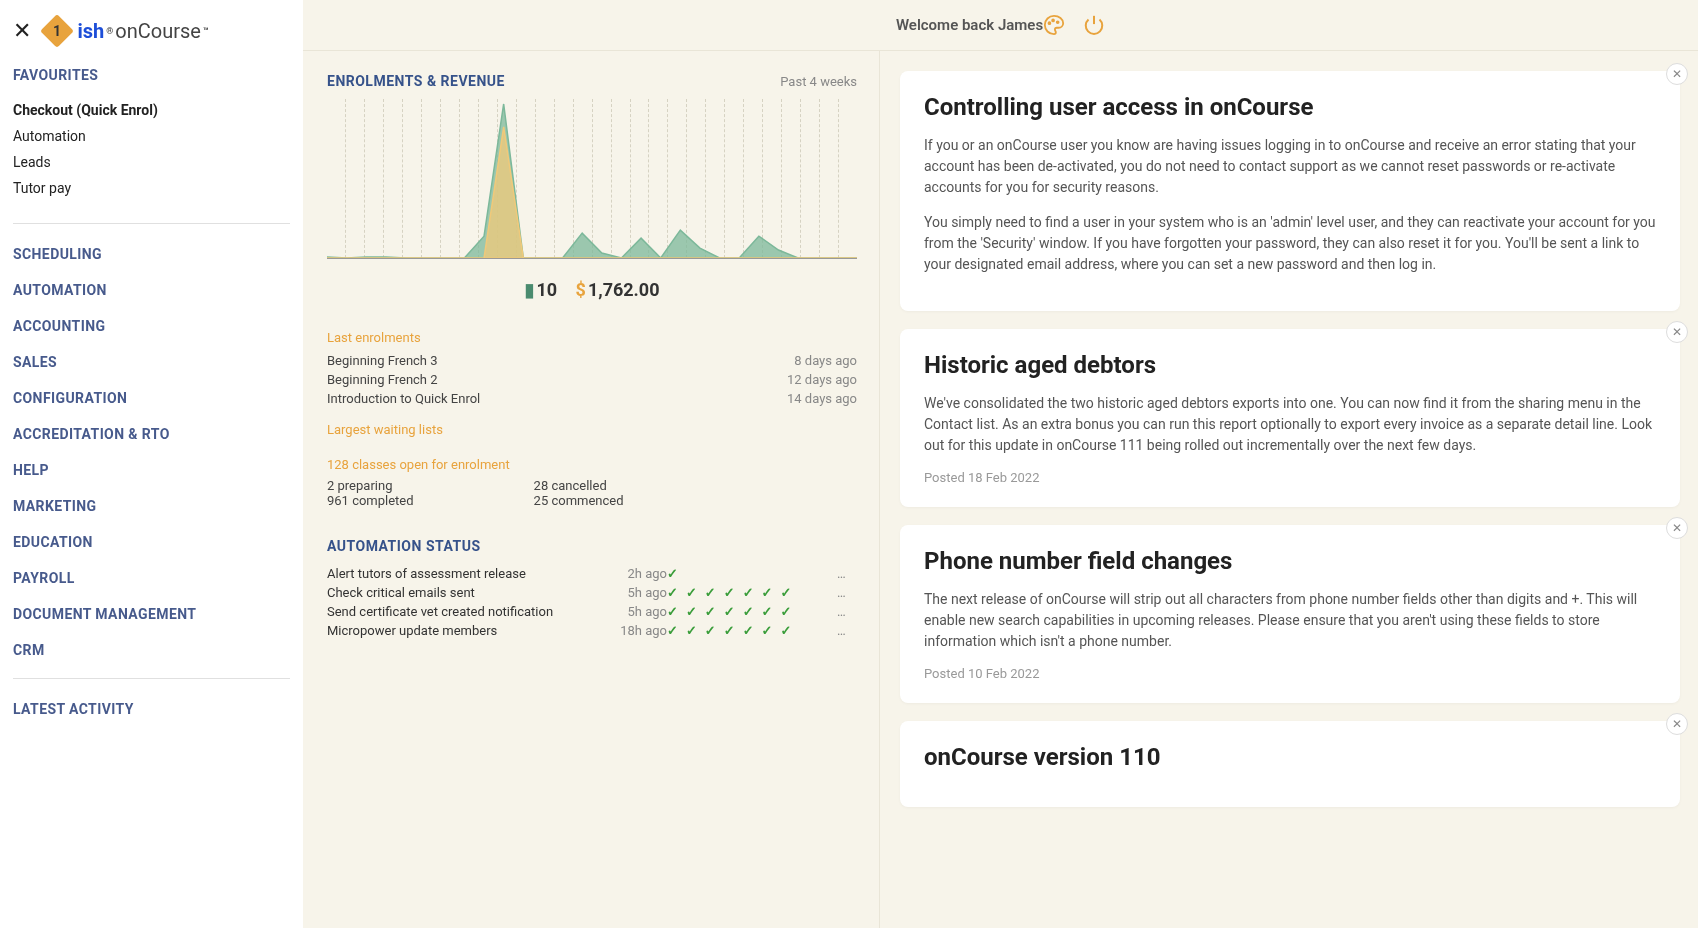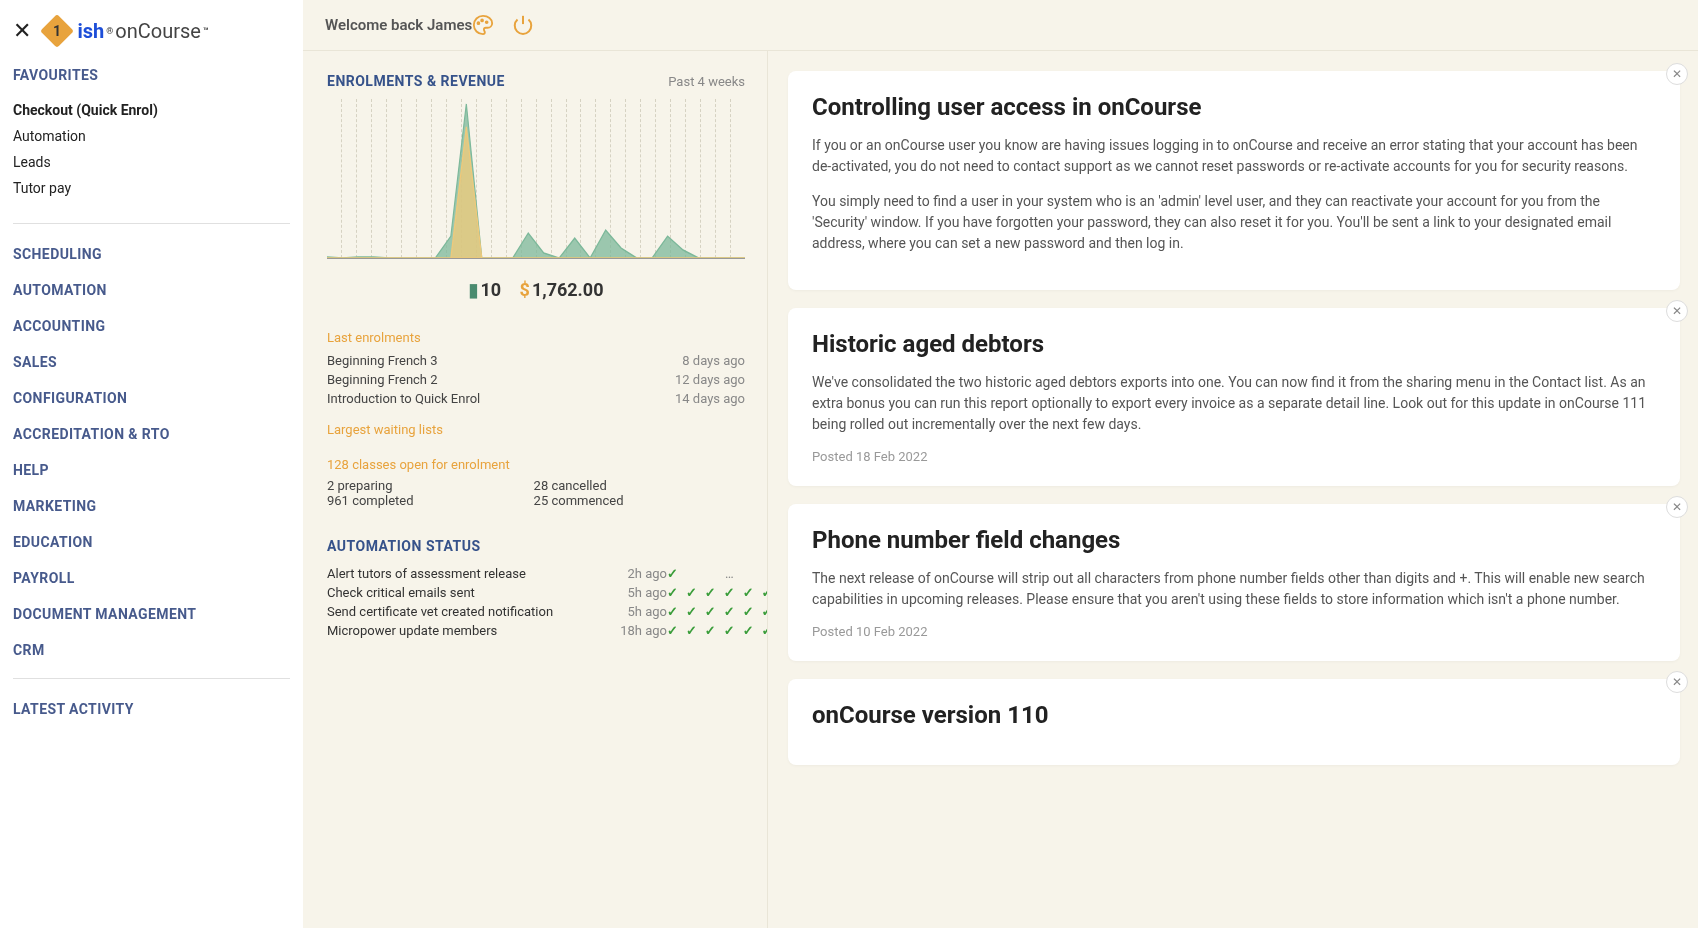--- a/index.html
+++ b/index.html
@@ -17,26 +17,26 @@
 .search-wrap { display: flex; align-items: center; gap: 10px; border-bottom: 1px solid #ccc; padding: 6px 2px; margin-bottom: 26px; }
 .search-wrap input { border: none; outline: none; font-size: 15px; width: 100%; color: #888; }
 .nav-heading { color: #475a8c; font-weight: 700; font-size: 14px; letter-spacing: 0.4px; margin: 0 0 14px 0; }
 .fav-list { margin-bottom: 22px; }
 .fav-item { padding: 5px 0; font-size: 14px; color: #222; cursor: pointer; }
 .fav-item.bold { font-weight: 700; }
 .hr { border: none; border-top: 1px solid #e0e0e0; margin: 0 0 22px 0; }
 .nav-cat { color: #475a8c; font-weight: 700; font-size: 14px; letter-spacing: 0.4px; margin: 0 0 20px 0; cursor: pointer; }
 .latest-heading { color: #475a8c; font-weight: 700; font-size: 14px; letter-spacing: 0.4px; margin-top: 22px; }
 .main { flex: 1; display: flex; flex-direction: column; }
-.topbar { display: flex; align-items: center; justify-content: flex-start; padding: 14px 22px; border-bottom: 1px solid #e9e5d7; }
+.topbar { display: flex; align-items: center; justify-content: center; padding: 14px 22px; border-bottom: 1px solid #e9e5d7; }
 .welcome { font-weight: 600; font-size: 15px; color: #555; }
 .topbar-icons { display: flex; gap: 18px; }
 .icon-btn { color: #e8a33d; cursor: pointer; }
 .content { display: flex; flex: 1; overflow: hidden; }
-.dash { width: 465px; padding: 22px 22px 4px 24px; border-right: 1px solid #e9e5d7; overflow-y: auto; }
+.dash { width: 577px; padding: 22px 22px 4px 24px; border-right: 1px solid #e9e5d7; overflow-y: auto; }
 .widget { margin-bottom: 30px; }
 .widget-head { display: flex; justify-content: space-between; align-items: baseline; margin-bottom: 10px; }
 .widget-title { color: #36528a; font-weight: 700; font-size: 14px; letter-spacing: 0.5px; }
 .widget-sub { color: #888; font-size: 13px; }
 .chart { height: 160px; position: relative; border-bottom: 1px solid #999; }
 .chart-grid { position: absolute; inset: 0; display: flex; }
 .chart-col { flex: 1; border-right: 1px dashed #d6d2c2; }
 .chart-col:last-child { border-right: none; }
 .chart-svg { position: absolute; inset: 0; width: 100%; height: 100%; }
 .stats { text-align: center; margin-top: 20px; font-size: 18px; font-weight: 700; }

